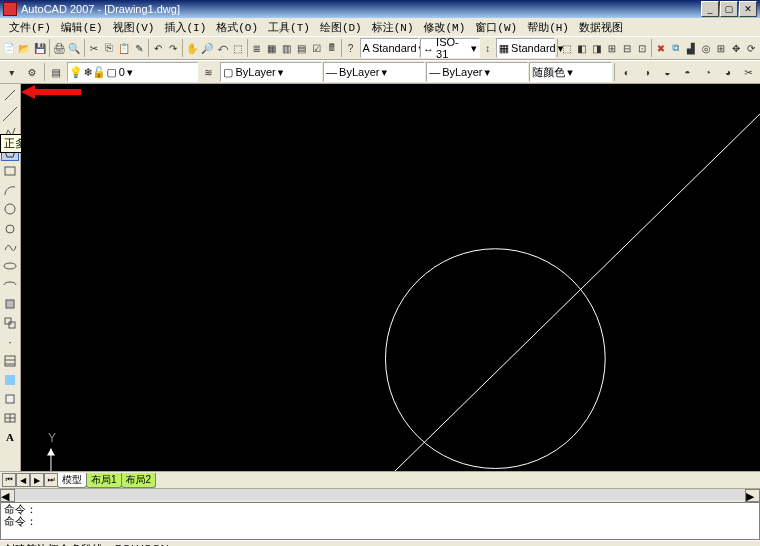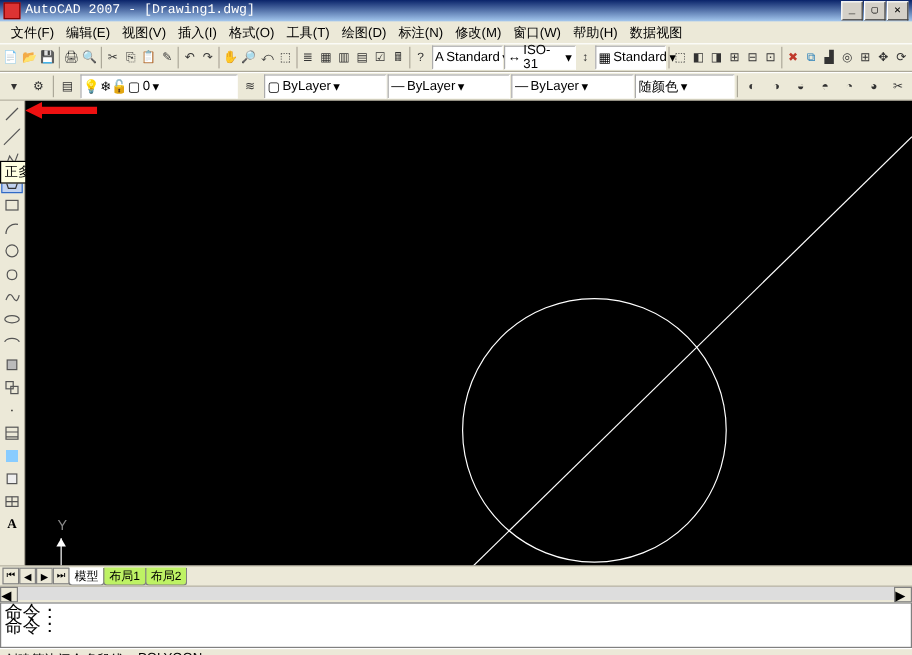--- a/index.html
+++ b/index.html
@@ -1,21 +1,21 @@
 <!DOCTYPE html>
 <html><head>
 <meta charset="utf-8">
 <style>
 html,body{margin:0;padding:0;height:100%;font-family:"Microsoft YaHei","SimSun",Tahoma,sans-serif;font-size:11px;background:#ece9d8;overflow:hidden;}
-.titlebar{height:18px;background:linear-gradient(#0a246a,#a6caf0);color:#fff;display:flex;align-items:center;padding:0 3px;justify-content:space-between;font-family:Liberation Mono, monospace;}
+.titlebar{height:18px;background:linear-gradient(#0a246a,#a6caf0);color:#fff;display:flex;align-items:center;padding:0 3px;justify-content:space-between;}
 .titlebar .left{display:flex;align-items:center;gap:4px;}
 .titlebar .ticon{width:12px;height:12px;background:#d33;border:1px solid #800;}
 .titlebar .ctrls{display:flex;gap:1px;}
 .titlebar .ctrls div{width:16px;height:14px;background:#d4d0c8;color:#000;display:flex;align-items:center;justify-content:center;font-size:9px;border:1px solid #fff;border-right-color:#404040;border-bottom-color:#404040;cursor:default;}
-.menubar{height:18px;background:#ece9d8;display:flex;align-items:center;padding-left:4px;gap:0;}
+.menubar{height:18px;background:#ece9d8;display:flex;align-items:center;padding-left:4px;gap:0;font-family:Liberation Mono, monospace;}
 .menubar .mi{padding:1px 5px;cursor:default;}
 .toolbar{height:22px;background:#ece9d8;border-top:1px solid #fff;border-bottom:1px solid #aca899;display:flex;align-items:center;padding:0 2px;gap:1px;}
 .tbtn{width:18px;height:18px;border:1px solid transparent;display:flex;align-items:center;justify-content:center;cursor:default;font-size:10px;color:#333;}
 .tcombo{height:18px;border:1px inset #fff;background:#fff;font-size:11px;padding:0 2px;display:flex;align-items:center;gap:2px;min-width:0;}
 .tcombo.small{width:80px;}
 .tcombo.med{width:100px;}
 .tcombo.big{width:130px;}
 .tsep{width:1px;height:18px;background:#aca899;margin:0 1px;}
 .flex1{flex:1;}
 .mainrow{display:flex;height:calc(100% - 18px - 18px - 22px - 22px - 16px - 13px - 34px - 16px);}
@@ -26,21 +26,21 @@
 .canvaswrap svg{position:absolute;inset:0;}
 .tooltip{position:absolute;left:0;top:50px;background:#ffffe1;border:1px solid #000;padding:1px 3px;font-size:11px;white-space:nowrap;}
 .arrow{position:absolute;left:22px;top:28px;}
 .tabbar{height:16px;background:#ece9d8;display:flex;align-items:center;border-top:1px solid #aca899;padding-left:2px;gap:0;font-size:10px;}
 .navb{width:12px;height:12px;border:1px solid #808080;background:#ece9d8;display:flex;align-items:center;justify-content:center;font-size:8px;cursor:default;}
 .tab{padding:0 4px;background:#fff;border:1px solid #808080;border-top:none;border-bottom-left-radius:3px;border-bottom-right-radius:3px;margin-left:-1px;cursor:default;text-align:right;}
 .tab.off{background:#bef264;}
 .scrollh{height:13px;background:#ece9d8;border-top:1px solid #aca899;}
 .scrollh .b{width:13px;height:11px;border:1px solid #808080;background:#ece9d8;display:inline-block;}
 .scrollh .track{display:inline-block;height:11px;width:calc(100% - 30px);background:#ddd;}
-.cmdwin{height:34px;background:#fff;border:1px solid #808080;font-family:"SimSun",monospace;font-size:15px;padding:1px 3px;line-height:12px;}
+.cmdwin{height:34px;background:#fff;border:1px solid #808080;font-family:"SimSun",monospace;font-size:11px;padding:1px 3px;line-height:12px;}
 .status{height:16px;background:#ece9d8;border-top:1px solid #fff;display:flex;align-items:center;padding:0 4px;gap:12px;font-size:11px;}
 svg .st{stroke:#fff;stroke-width:1;fill:none;}
 .ws{display:inline-block;font-size:11px;}
 </style>
 </head>
 <body>
 
 <div class="titlebar">
   <div class="left">
     <div class="ticon"></div>

